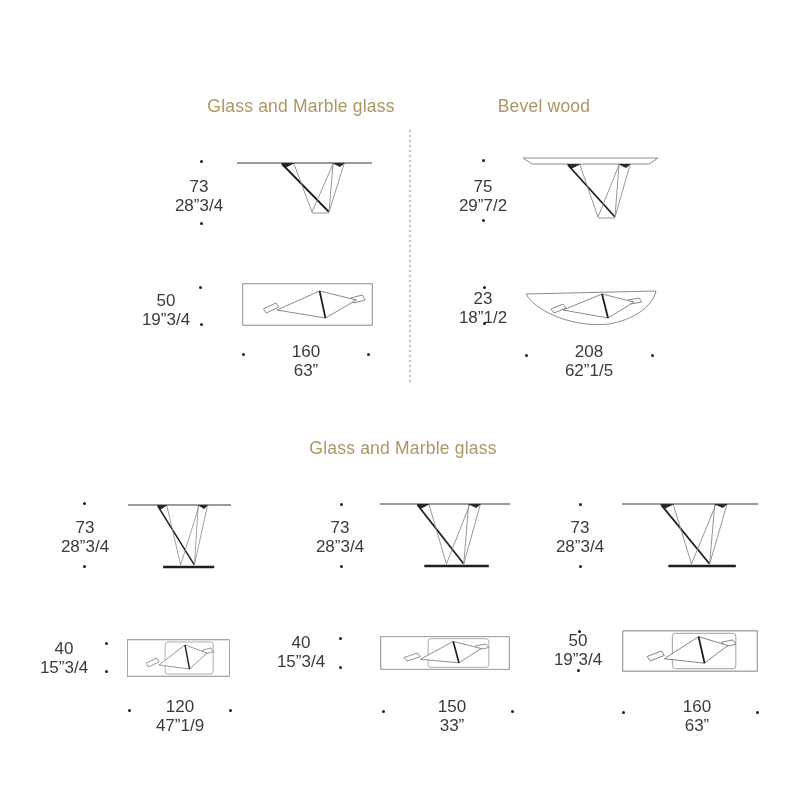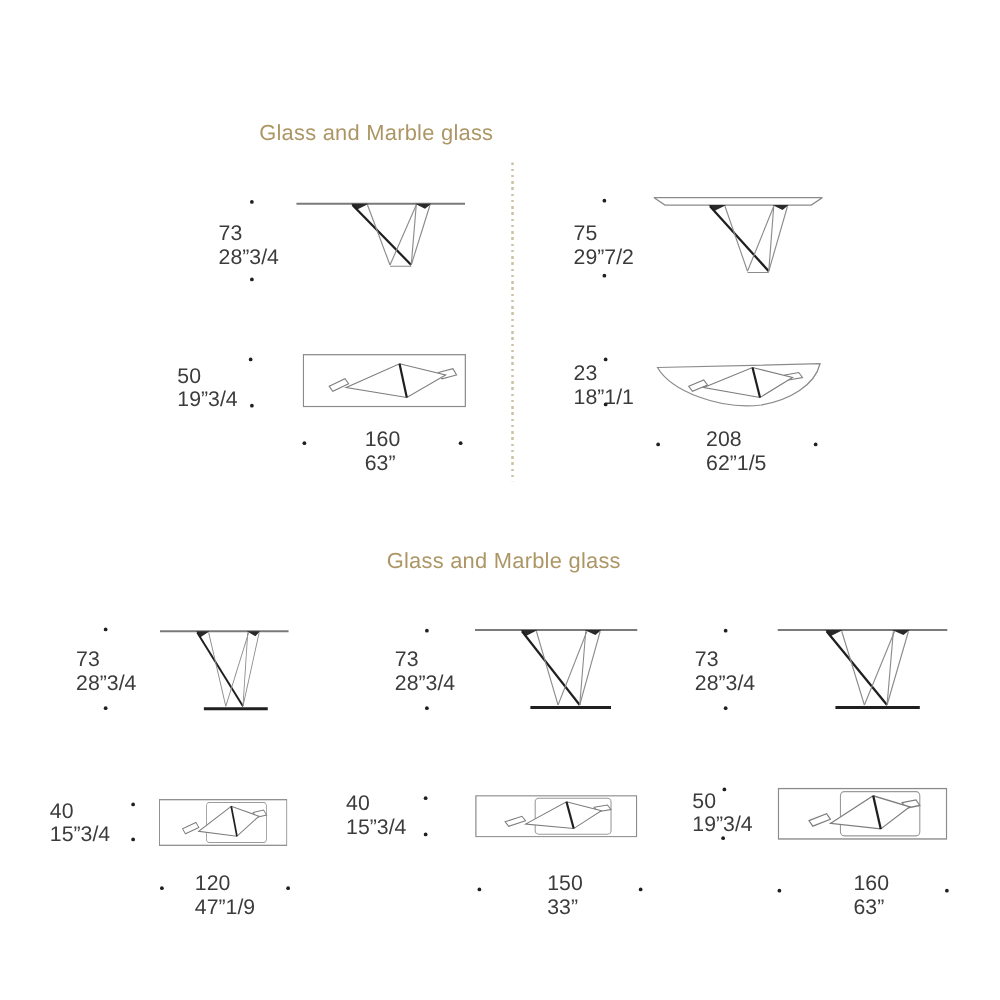--- a/index.html
+++ b/index.html
@@ -9,21 +9,21 @@
   }
   .section-title{
     position:absolute;text-align:center;color:#ad9665;font-size:17.5px;
     letter-spacing:.2px;white-space:nowrap;
   }
   .divider{
     position:absolute;width:2px;
     background:repeating-linear-gradient(to bottom,#ccc1a2 0 2px,transparent 2px 5px);
   }
   .dim{
-    position:absolute;transform:translateX(-50%);
+    position:absolute;transform:translateX(-50%);text-align:center;
     color:#3b3b3b;font-size:17px;line-height:18.5px;white-space:nowrap;
   }
   .dim span{display:block;}
   .dot{
     position:absolute;width:3px;height:3px;border-radius:50%;background:#1f1f1f;
   }
   svg{position:absolute;overflow:visible;}
   .ln{stroke:#8b8b8b;stroke-width:.9;fill:none;}
   .lt{stroke:#7a7a7a;stroke-width:1.6;fill:none;}
   .hv{stroke:#1f1f1f;stroke-width:1.8;fill:none;}
@@ -92,20 +92,21 @@
       <polygon points="99,11 110,9 113,13 102,15" class="whitef"></polygon>
       <polygon points="42,26 76,6 105,14 82,30" class="whitef"></polygon>
       <line x1="76" y1="6" x2="82" y2="30" class="hv"></line>
     </symbol>
   </defs>
 </svg>
 
 <div id="canvas">
 
   <div class="section-title" style="left:140px;top:96px;width:322px;">Glass and Marble glass</div>
+  <div class="section-title" style="left:444px;top:96px;width:200px;">Bevel wood</div>
   <div class="divider" style="left:409px;top:130px;height:255px;"></div>
 
   <div>
     <svg style="left:237px;top:156px;" width="135" height="62" viewBox="0 0 135 62">
         <use href="#sym-side-glass"></use>
       </svg>
     <div class="dim" style="left:199px;top:178px;">
       <span>73</span>
       <span>28”3/4</span>
     </div>
@@ -139,21 +140,21 @@
       <span>29”7/2</span>
     </div>
     <i class="dot" style="left:482px;top:159px;"></i>
     <i class="dot" style="left:482px;top:219px;"></i>
 
     <svg style="left:523px;top:287px;" width="135" height="42" viewBox="0 0 135 42">
         <use href="#sym-top-boat"></use>
       </svg>
     <div class="dim" style="left:483px;top:290px;">
       <span>23</span>
-      <span>18”1/1</span>
+      <span>18”1/2</span>
     </div>
     <i class="dot" style="left:483px;top:286px;"></i>
     <i class="dot" style="left:483px;top:322px;"></i>
 
     <div class="dim" style="left:589px;top:343px;">
       <span>208</span>
       <span>62”1/5</span>
     </div>
     <i class="dot" style="left:525px;top:354px;"></i>
     <i class="dot" style="left:651px;top:354px;"></i>

